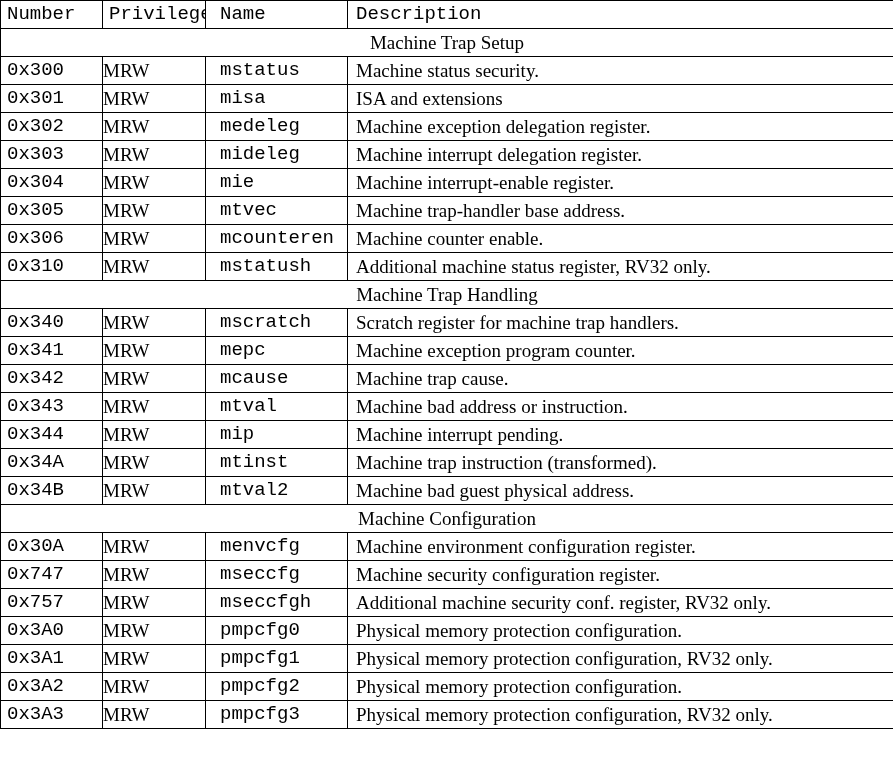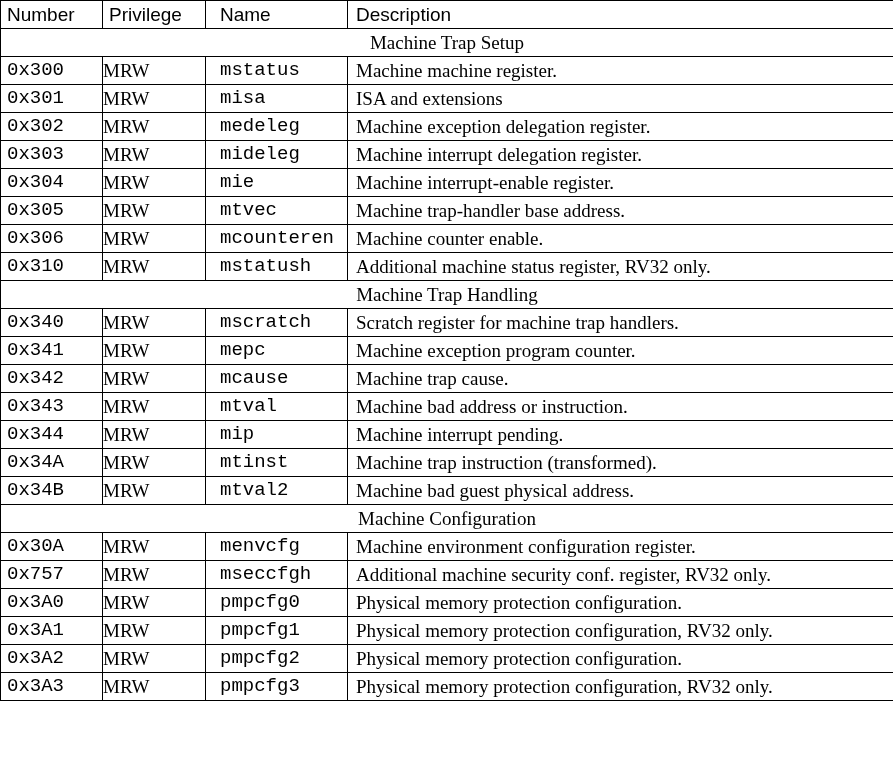--- a/index.html
+++ b/index.html
@@ -31,21 +31,21 @@
     vertical-align: middle;
     white-space: nowrap;
     overflow: hidden;
   }
   col.c-number { width: 102px; }
   col.c-priv   { width: 103px; }
   col.c-name   { width: 142px; }
   col.c-desc   { width: 546px; }
 
   .hdr td {
-    font-family: Liberation Sans, sans-serif;
+    font-family: Liberation Mono, monospace;
     font-size: 19px;
   }
   .mono {
     font-family: "Liberation Mono", monospace;
     font-size: 17px;
     letter-spacing: 0px;
     margin-left: 46px;
   }
   .priv {
     font-family: "Liberation Serif", serif;
@@ -80,21 +80,21 @@
         <td class="name-cell">Name</td>
         <td class="desc-cell">Description</td>
       </tr>
       <tr class="section">
         <td colspan="4">Machine Trap Setup</td>
       </tr>
       <tr>
         <td class="mono">0x300</td>
         <td class="priv">MRW</td>
         <td class="mono name-cell">mstatus</td>
-        <td class="desc-cell">Machine machine register.</td>
+        <td class="desc-cell">Machine status security.</td>
       </tr>
       <tr>
         <td class="mono">0x301</td>
         <td class="priv">MRW</td>
         <td class="mono name-cell">misa</td>
         <td class="desc-cell">ISA and extensions</td>
       </tr>
       <tr>
         <td class="mono">0x302</td>
         <td class="priv">MRW</td>
@@ -177,20 +177,26 @@
         <td class="desc-cell">Machine bad guest physical address.</td>
       </tr>
       <tr class="section">
         <td colspan="4">Machine Configuration</td>
       </tr>
       <tr>
         <td class="mono">0x30A</td>
         <td class="priv">MRW</td>
         <td class="mono name-cell">menvcfg</td>
         <td class="desc-cell">Machine environment configuration register.</td>
+      </tr>
+      <tr>
+        <td class="mono">0x747</td>
+        <td class="priv">MRW</td>
+        <td class="mono name-cell">mseccfg</td>
+        <td class="desc-cell">Machine security configuration register.</td>
       </tr>
       <tr>
         <td class="mono">0x757</td>
         <td class="priv">MRW</td>
         <td class="mono name-cell">mseccfgh</td>
         <td class="desc-cell">Additional machine security conf. register, RV32 only.</td>
       </tr>
       <tr>
         <td class="mono">0x3A0</td>
         <td class="priv">MRW</td>

